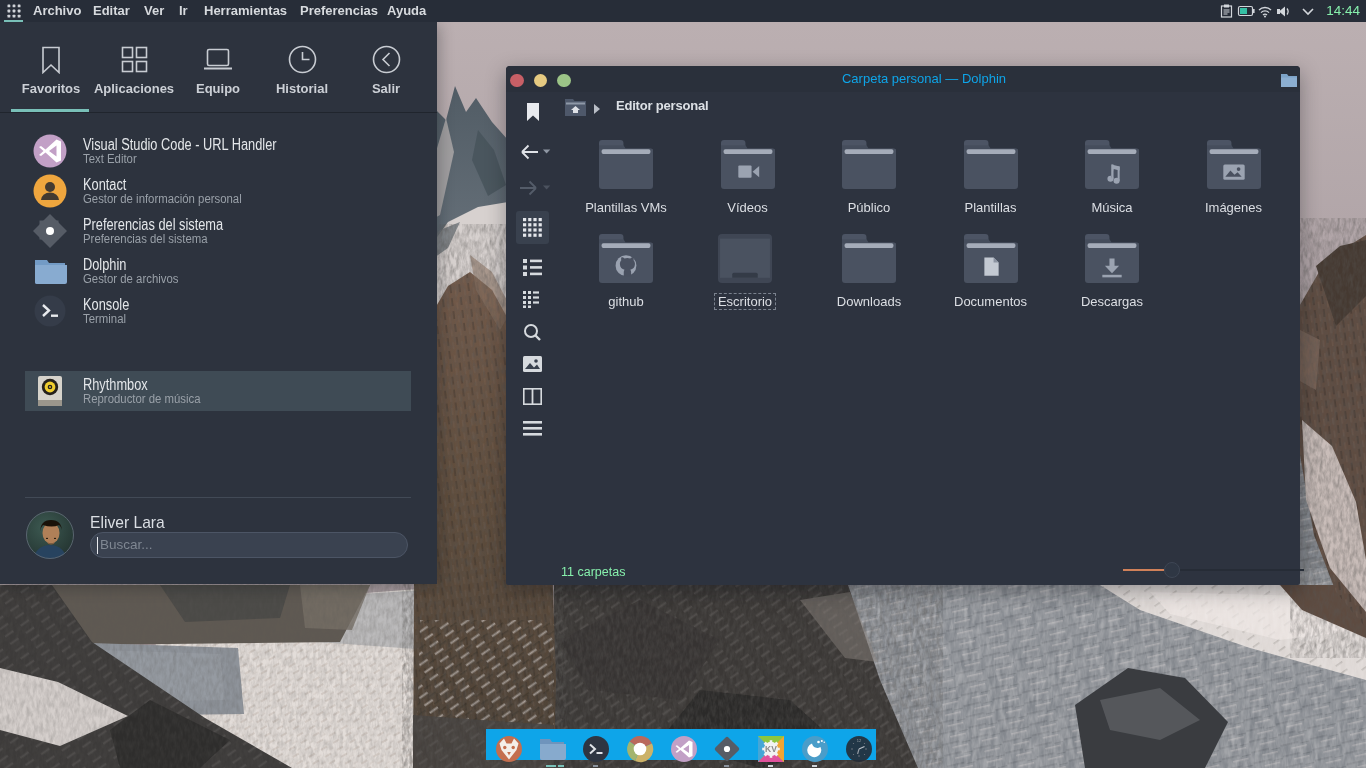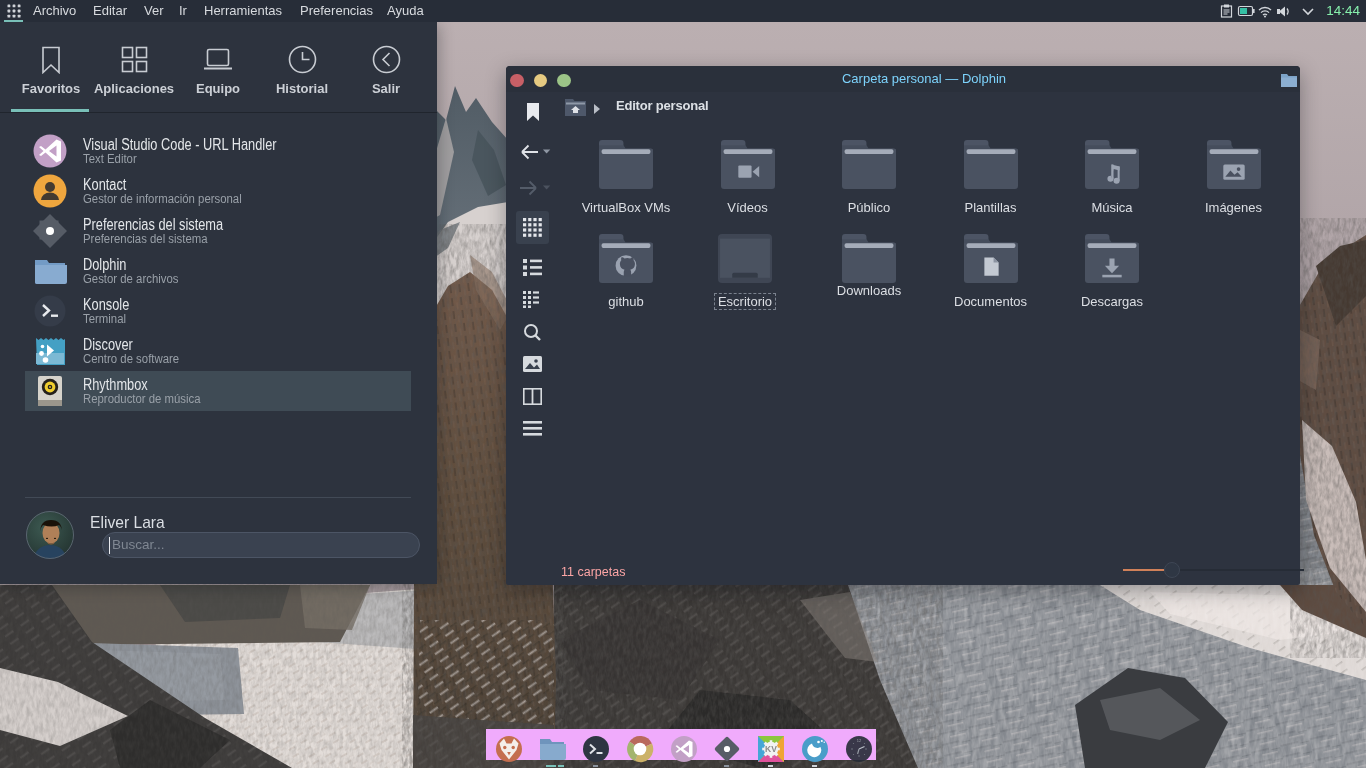--- a/index.html
+++ b/index.html
@@ -2,56 +2,56 @@
 <html><head>
 <meta charset="utf-8">
 <style>
   * { margin:0; padding:0; box-sizing:border-box; -webkit-font-smoothing:antialiased; }
   html,body { width:1366px; height:768px; overflow:hidden; background:#b3a7aa; font-family:"Liberation Sans", sans-serif; }
   #stage { position:absolute; left:0; top:0; width:1366px; height:768px; overflow:hidden; }
   .abs { position:absolute; }
 
   
   #topbar { position:absolute; left:0; top:0; width:1366px; height:22px; background:#272d38; z-index:30; }
-  #topbar .menu { position:absolute; top:0; height:22px; line-height:22px; color:#d7dade; font-size:13px; }
+  #topbar .menu { position:absolute; top:0; height:22px; line-height:22px; color:#d7dade; font-size:13px;font-weight:bold; }
   #clock { position:absolute; right:6px; top:0; line-height:22px; font-size:13.5px; color:#86efac; }
 
   
   #launcher { position:absolute; left:0; top:22px; width:437px; height:562px; background:#2d333e; z-index:20; box-shadow:2px 3px 14px rgba(10,12,16,0.3); }
   .tab { position:absolute; top:0; width:84px; height:90px; text-align:center; }
   .tab .lbl { position:absolute; top:59px; width:100%; font-size:13px; color:#ccd0d6;font-weight:bold; }
   #tabline { position:absolute; left:11px; top:87px; width:78px; height:3px; background:#79c0b8; }
   #tabsep { position:absolute; left:0; top:90px; width:437px; height:1px; background:#20252d; }
 
   .row { position:absolute; left:0; width:437px; height:40px; }
   .row.sel { left:25px; width:386px; background:#3f4b55; }
   .row.sel .t1, .row.sel .t2 { left:58px; }
   .row .t1 { position:absolute; left:83px; top:4.5px; font-size:16px; line-height:17px; color:#e4e7ea; transform:scaleX(0.8); transform-origin:0 0; white-space:nowrap; }
   .row .t2 { position:absolute; left:83px; top:21.5px; font-size:12.5px; line-height:13px; color:#99a0a8; transform:scaleX(0.91); transform-origin:0 0; white-space:nowrap; }
   .row svg.ic { position:absolute; left:33px; top:3px; }
 
   #usersep { position:absolute; left:25px; top:475px; width:386px; height:1px; background:#424a56; }
   #uname { position:absolute; left:90px; top:491px; font-size:17px; color:#dbdfe4; transform:scaleX(0.92); transform-origin:0 0; }
-  #searchbox { position:absolute; left:102px; top:510px; width:318px; height:26px; background:#3a4250; border:1px solid #4c5565; border-radius:13px; }
+  #searchbox { position:absolute; left:90px; top:510px; width:318px; height:26px; background:#3a4250; border:1px solid #4c5565; border-radius:13px; }
   #searchbox .ph { position:absolute; left:9px; top:4px; font-size:13.5px; color:#7f8792; }
   #searchbox .caret { position:absolute; left:6px; top:4px; width:1px; height:17px; background:#e8eaee; }
 
   
   #dolphin { position:absolute; left:506px; top:66px; width:794px; height:519px; z-index:10; background:#2d333f; border-radius:4px 4px 2px 2px; box-shadow:0 6px 20px rgba(10,12,16,0.35); }
   #dtitle { position:absolute; left:0; top:0; width:794px; height:26px; background:#2a303b; border-radius:4px 4px 0 0; }
   #dtitle .tl { position:absolute; top:7.5px; width:13.5px; height:13.5px; border-radius:50%; }
-  #dtitle .txt { position:absolute; left:0; top:0; width:836px; text-align:center; line-height:26px; font-size:13px; color:#7dd3fc; }
+  #dtitle .txt { position:absolute; left:0; top:0; width:836px; text-align:center; line-height:26px; font-size:13px; color:#0ea5e9; }
   .dtool { position:absolute; color:#d6dade; }
-  #dstatus { position:absolute; left:55px; top:499px; font-size:12.5px; color:#fca5a5; }
+  #dstatus { position:absolute; left:55px; top:499px; font-size:12.5px; color:#86efac; }
 
   .tile { position:absolute; width:110px; text-align:center; }
   .tile .cap { font-size:13px; color:#dcdfe4; }
 
   
-  #dock { position:absolute; left:486px; top:729px; width:390px; height:31px; background:#f0abfc; z-index:20; }
+  #dock { position:absolute; left:486px; top:729px; width:390px; height:31px; background:#0ea5e9; z-index:20; }
 </style>
 </head>
 <body>
 <div id="stage">
 
 <svg id="wp" class="abs" width="1366" height="768" viewBox="0 0 1366 768" style="left:0;top:0">
   <defs>
     <linearGradient id="sky" x1="0" y1="0" x2="0" y2="1">
       <stop offset="0" stop-color="#bcb0b2"></stop>
       <stop offset="0.35" stop-color="#b0a4a7"></stop>
@@ -286,32 +286,20 @@
   </div>
   <div class="row" style="top:269px">
     <svg class="ic" width="34" height="34" viewBox="0 0 34 34">
       <circle cx="17" cy="17" r="15.5" fill="#353c49"></circle>
       <path d="M10 11 l6 5.5 l-6 5.5" fill="none" stroke="#e8eaee" stroke-width="2.4"></path>
       <rect x="18" y="20.5" width="7" height="2.4" fill="#e8eaee"></rect>
     </svg>
     <div class="t1">Konsole</div>
     <div class="t2">Terminal</div>
   </div>
-  <div class="row" style="top:309px">
-    <svg class="ic" width="34" height="34" viewBox="0 0 34 34">
-      <path d="M3 4 l2.5 2 l2.5-2 l2.5 2 l2.5-2 l2.5 2 l2.5-2 l2.5 2 l2.5-2 l2.5 2 l2.5-2 l2.5 2 l1.5-1 v26 h-28 z" fill="#44a0c4"></path>
-      <path d="M3 19 h28 v11 h-28 z" fill="#7cb9d4"></path>
-      <path d="M14 10.5 l7 6 l-7 6 z" fill="#fff"></path>
-      <circle cx="9.5" cy="12.5" r="1.8" fill="#fff"></circle>
-      <circle cx="8.5" cy="19.5" r="2.4" fill="#fff"></circle>
-      <circle cx="12.5" cy="26" r="2.8" fill="#fff"></circle>
-    </svg>
-    <div class="t1">Discover</div>
-    <div class="t2">Centro de software</div>
-  </div>
   <div class="row sel" style="top:349px">
     <svg class="ic" width="34" height="34" viewBox="0 0 34 34" style="left:8px">
       <rect x="5" y="2" width="24" height="30" rx="2" fill="#d6d3cb"></rect>
       <rect x="5" y="26" width="24" height="6" fill="#9b968c"></rect>
       <circle cx="17" cy="13" r="8.2" fill="#25211c"></circle>
       <circle cx="17" cy="13" r="5.4" fill="#f0ce2e"></circle>
       <circle cx="17" cy="13" r="2.3" fill="#25211c"></circle>
       <circle cx="17" cy="13" r="0.9" fill="#f0ce2e"></circle>
     </svg>
     <div class="t1">Rhythmbox</div>
@@ -447,21 +435,21 @@
   </svg>
 
   <div id="grid">
         <div class="tile" style="left:65px;top:74px">
           <svg width="54" height="49" viewBox="0 0 53 48" style="display:block;margin:0 auto">
             <path d="M0 3 a3 3 0 0 1 3 -3 h18 a3 3 0 0 1 3 3 v3 h-24 z" fill="#4c5464"></path>
             <path d="M0 5 h24 l2 3 h24 a3 3 0 0 1 3 3 v2 h-53 z" fill="#454d5c"></path>
             <path d="M0 9 h53 v36 a3 3 0 0 1 -3 3 h-47 a3 3 0 0 1 -3 -3 z" fill="#4a5261"></path>
             <rect x="2.5" y="9" width="48" height="4.6" rx="1.8" fill="#a5acb9"></rect>
           </svg>
-          <div class="cap" style="margin-top:11px">VirtualBox VMs</div>
+          <div class="cap" style="margin-top:11px">Plantillas VMs</div>
         </div>
         <div class="tile" style="left:186.5px;top:74px">
           <svg width="54" height="49" viewBox="0 0 53 48" style="display:block;margin:0 auto">
             <path d="M0 3 a3 3 0 0 1 3 -3 h18 a3 3 0 0 1 3 3 v3 h-24 z" fill="#4c5464"></path>
             <path d="M0 5 h24 l2 3 h24 a3 3 0 0 1 3 3 v2 h-53 z" fill="#454d5c"></path>
             <path d="M0 9 h53 v36 a3 3 0 0 1 -3 3 h-47 a3 3 0 0 1 -3 -3 z" fill="#4a5261"></path>
             <rect x="2.5" y="9" width="48" height="4.6" rx="1.8" fill="#a5acb9"></rect>
             <rect x="17" y="25" width="13" height="12" rx="1" fill="#9ba3b1"></rect>
             <path d="M31 31 l6.5 -5.5 v11 z" fill="#9ba3b1"></path>
           </svg>
@@ -526,21 +514,21 @@
             <rect x="2" y="4.5" width="49" height="38.5" fill="#4a5260"></rect>
             <path d="M14 43 v-3.5 a1.5 1.5 0 0 1 1.5 -1.5 h22 a1.5 1.5 0 0 1 1.5 1.5 v3.5 z" fill="#343b47"></path>
           </svg><div class="cap" style="margin-top:11px;outline:1px dashed #7a828e;display:inline-block;padding:0 3px">Escritorio</div></div>
         <div class="tile" style="left:308px;top:168px">
           <svg width="54" height="49" viewBox="0 0 53 48" style="display:block;margin:0 auto">
             <path d="M0 3 a3 3 0 0 1 3 -3 h18 a3 3 0 0 1 3 3 v3 h-24 z" fill="#4c5464"></path>
             <path d="M0 5 h24 l2 3 h24 a3 3 0 0 1 3 3 v2 h-53 z" fill="#454d5c"></path>
             <path d="M0 9 h53 v36 a3 3 0 0 1 -3 3 h-47 a3 3 0 0 1 -3 -3 z" fill="#4a5261"></path>
             <rect x="2.5" y="9" width="48" height="4.6" rx="1.8" fill="#a5acb9"></rect>
           </svg>
-          <div class="cap" style="">Downloads</div>
+          <div class="cap" style="margin-top:11px">Downloads</div>
         </div>
         <div class="tile" style="left:429.5px;top:168px">
           <svg width="54" height="49" viewBox="0 0 53 48" style="display:block;margin:0 auto">
             <path d="M0 3 a3 3 0 0 1 3 -3 h18 a3 3 0 0 1 3 3 v3 h-24 z" fill="#4c5464"></path>
             <path d="M0 5 h24 l2 3 h24 a3 3 0 0 1 3 3 v2 h-53 z" fill="#454d5c"></path>
             <path d="M0 9 h53 v36 a3 3 0 0 1 -3 3 h-47 a3 3 0 0 1 -3 -3 z" fill="#4a5261"></path>
             <rect x="2.5" y="9" width="48" height="4.6" rx="1.8" fill="#a5acb9"></rect>
             <path d="M20 23 h9 l5 5 v13 h-14 z" fill="#c3c9d2"></path>
             <path d="M29 23 l5 5 h-5 z" fill="#8b93a1"></path>
           </svg>

